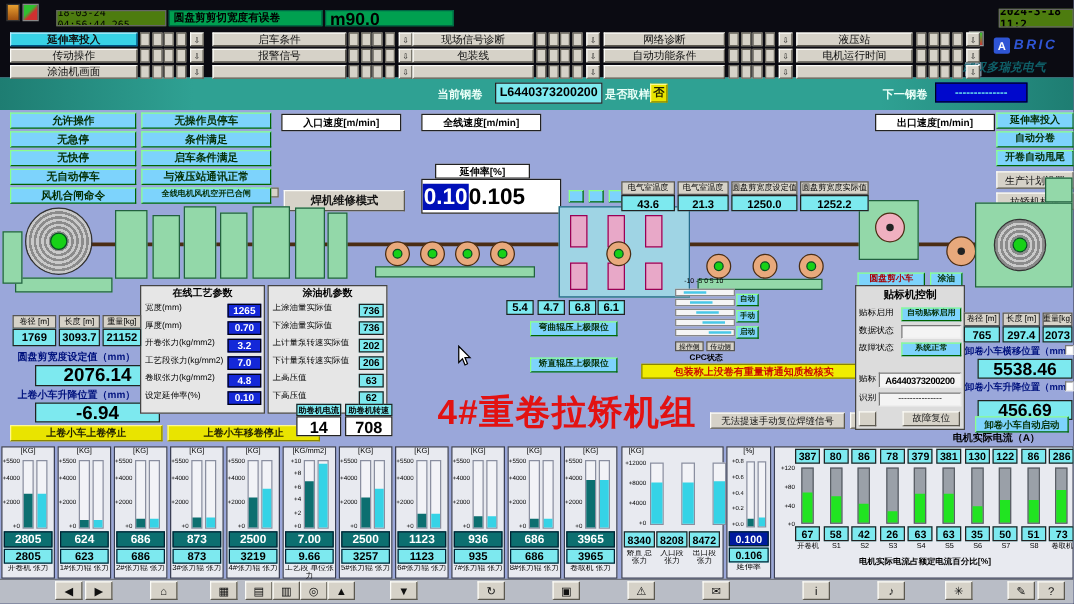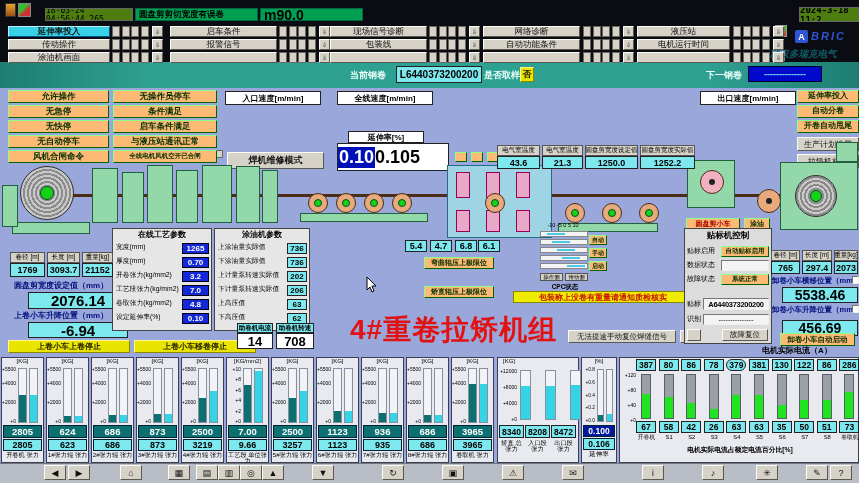--- a/index.html
+++ b/index.html
@@ -10,21 +10,21 @@
   .hdr{background:#0b0b12;}
   .hfield{background:#4d7c0f;border:1px solid #666;color:#000;font-family:"DejaVu Sans Mono",monospace;
           display:flex;align-items:center;justify-content:center;}
   .alarm{background:#00a050;border:1px solid #064;color:#000;font-weight:bold;display:flex;align-items:center;padding-left:3px;}
   .btn{background:#d6d2c8;border:1px solid;border-color:#fbfbf7 #5b584f #5b584f #fbfbf7;color:#111;
        display:flex;align-items:center;justify-content:center;white-space:nowrap;}
   .btn.active{background:#38d2e6;border-color:#b8eeff #005588 #005588 #b8eeff;font-weight:bold;}
   .cell{background:#d6d2c8;border:1px solid #6a675e;}
   .teal{background:linear-gradient(90deg,#1e7d72,#2fa193 18%,#2fa193 82%,#1e7d72);}
   .tz{color:#eafff8;font-weight:bold;display:flex;align-items:center;}
-  .gbtn{background:#fdba74;border:1px solid;border-color:#8cff8c #006400 #006400 #8cff8c;color:#042f04;
+  .gbtn{background:#7dd3fc;border:1px solid;border-color:#8cff8c #006400 #006400 #8cff8c;color:#042f04;
         font-weight:bold;display:flex;align-items:center;justify-content:center;line-height:1.05;white-space:nowrap;}
   .cy{background:#7de9ef;border:1px solid #222;color:#000;display:flex;align-items:center;justify-content:center;font-weight:bold;white-space:nowrap;}
   .chip{background:#d6d2c8;border:1px solid #555;color:#000;display:flex;align-items:center;justify-content:center;white-space:nowrap;}
   .wlabel{background:#fff;border:1px solid #222;display:flex;align-items:center;justify-content:center;font-weight:bold;white-space:nowrap;}
   .navy{background:#1428d8;border:1px solid #001;color:#fff;display:flex;align-items:center;justify-content:center;font-weight:bold;}
   .sunk{background:#f4f4f4;border:1px solid;border-color:#777 #eee #eee #777;}
   .ylwb{background:#e9e400;border:1px solid;border-color:#fff890 #8a8500 #8a8500 #fff890;color:#201f00;
         font-weight:bold;display:flex;align-items:center;justify-content:center;white-space:nowrap;}
   .ptxt{color:#000;line-height:1.15;white-space:nowrap;}
   .bluetxt{color:#00127e;font-weight:bold;white-space:nowrap;}
@@ -571,21 +571,21 @@
     <div class="a cy" style="left: 681.2px; top: 359px; width: 20px; height: 12px; font-size: 8.5px;">86</div>
     <div class="a mtrack" style="left: 686.2px; top: 374px; width: 10px; height: 45px;"></div>
     <div class="a mfill" style="left: 687.2px; top: 402.95px; width: 8px; height: 15.05px;"></div>
     <div class="a cy" style="left: 681.2px; top: 421px; width: 20px; height: 12px; font-size: 8.5px;">42</div>
     <div class="a ptxt c" style="left: 680.2px; top: 434px; width: 23px; height: 8px; font-size: 5.8px;">S2</div>
     <div class="a cy" style="left: 703.8px; top: 359px; width: 20px; height: 12px; font-size: 8.5px;">78</div>
     <div class="a mtrack" style="left: 708.8px; top: 374px; width: 10px; height: 45px;"></div>
     <div class="a mfill" style="left: 709.8px; top: 408.683px; width: 8px; height: 9.31667px;"></div>
     <div class="a cy" style="left: 703.8px; top: 421px; width: 20px; height: 12px; font-size: 8.5px;">26</div>
     <div class="a ptxt c" style="left: 702.8px; top: 434px; width: 23px; height: 8px; font-size: 5.8px;">S3</div>
-    <div class="a cy" style="left: 726.4px; top: 359px; width: 20px; height: 12px; font-size: 8.5px; border-radius: 6px;">379</div>
+    <div class="a cy" style="left: 726.4px; top: 359px; width: 20px; height: 12px; font-size: 8.5px;">379</div>
     <div class="a mtrack" style="left: 731.4px; top: 374px; width: 10px; height: 45px;"></div>
     <div class="a mfill" style="left: 732.4px; top: 395.425px; width: 8px; height: 22.575px;"></div>
     <div class="a cy" style="left: 726.4px; top: 421px; width: 20px; height: 12px; font-size: 8.5px;">63</div>
     <div class="a ptxt c" style="left: 725.4px; top: 434px; width: 23px; height: 8px; font-size: 5.8px;">S4</div>
     <div class="a cy" style="left: 749px; top: 359px; width: 20px; height: 12px; font-size: 8.5px;">381</div>
     <div class="a mtrack" style="left: 754px; top: 374px; width: 10px; height: 45px;"></div>
     <div class="a mfill" style="left: 755px; top: 395.425px; width: 8px; height: 22.575px;"></div>
     <div class="a cy" style="left: 749px; top: 421px; width: 20px; height: 12px; font-size: 8.5px;">63</div>
     <div class="a ptxt c" style="left: 748px; top: 434px; width: 23px; height: 8px; font-size: 5.8px;">S5</div>
     <div class="a cy" style="left: 771.6px; top: 359px; width: 20px; height: 12px; font-size: 8.5px;">130</div>

